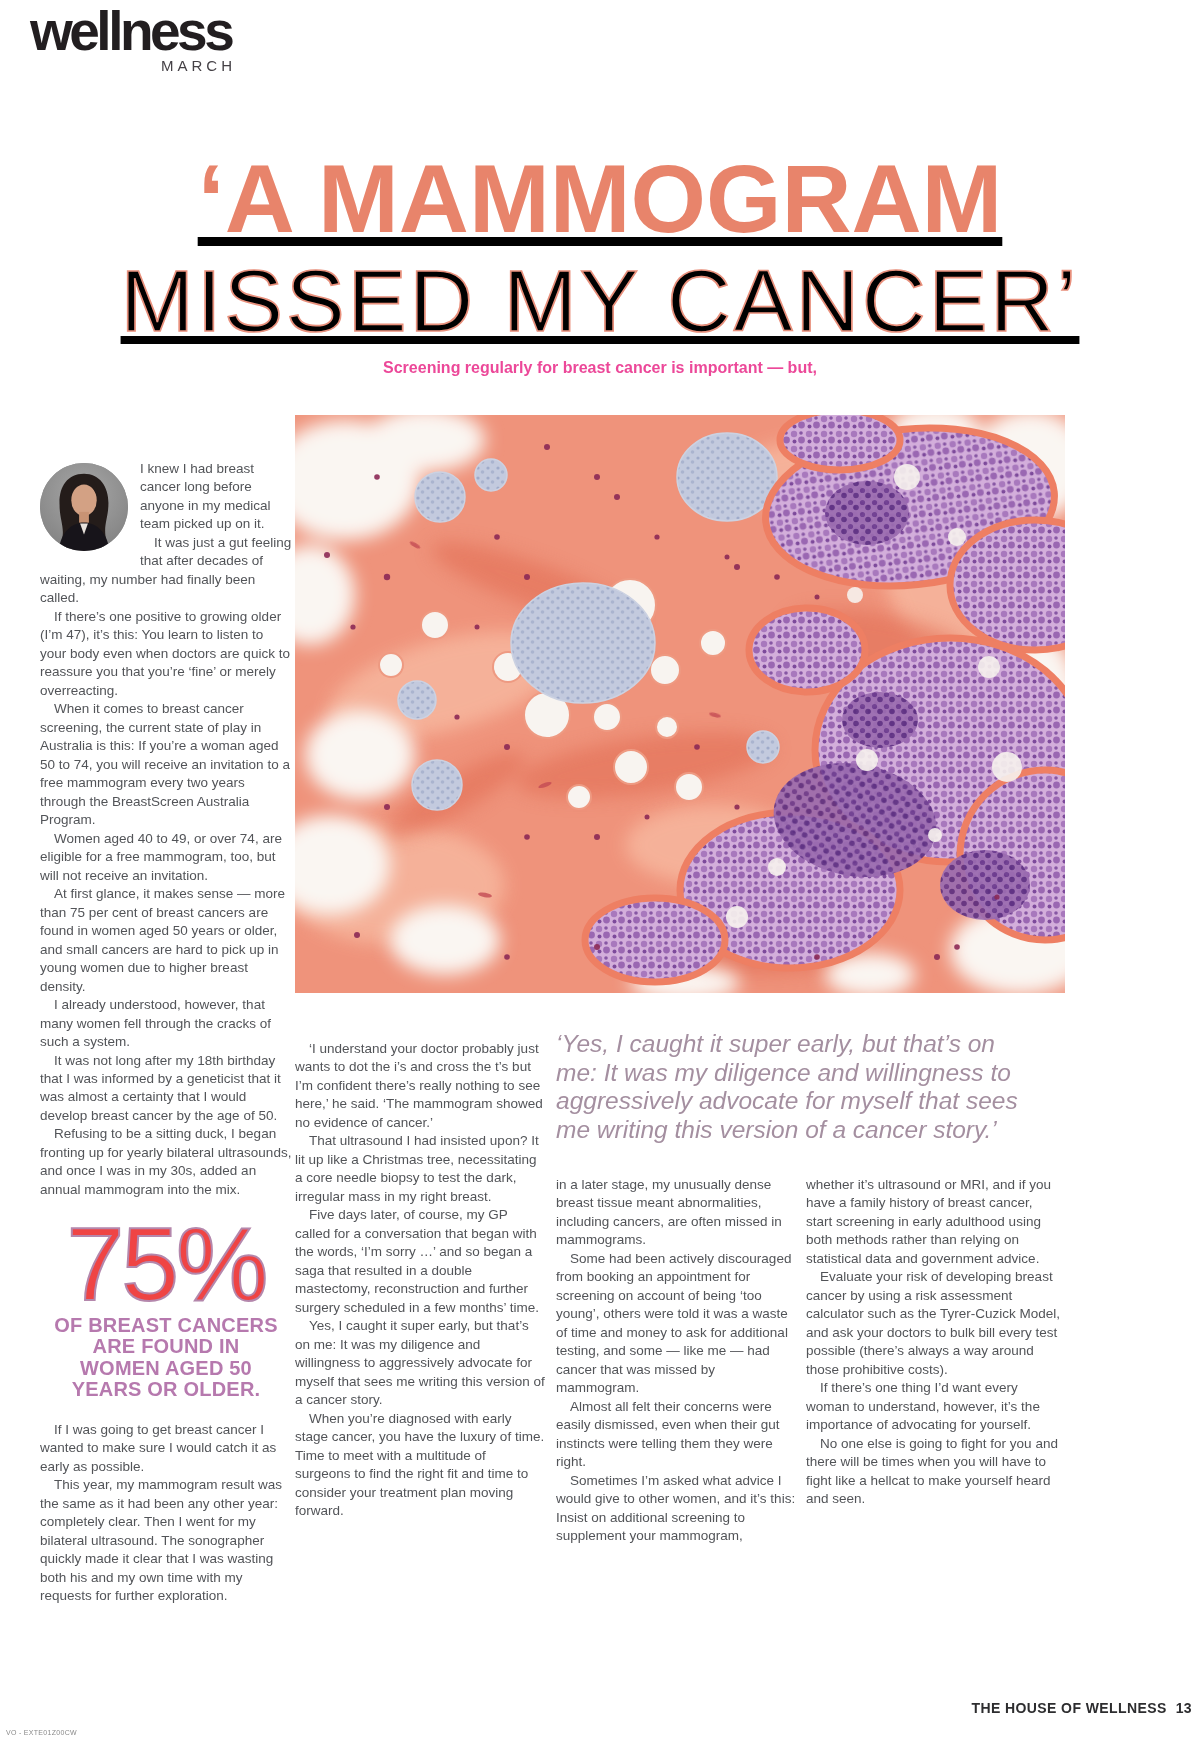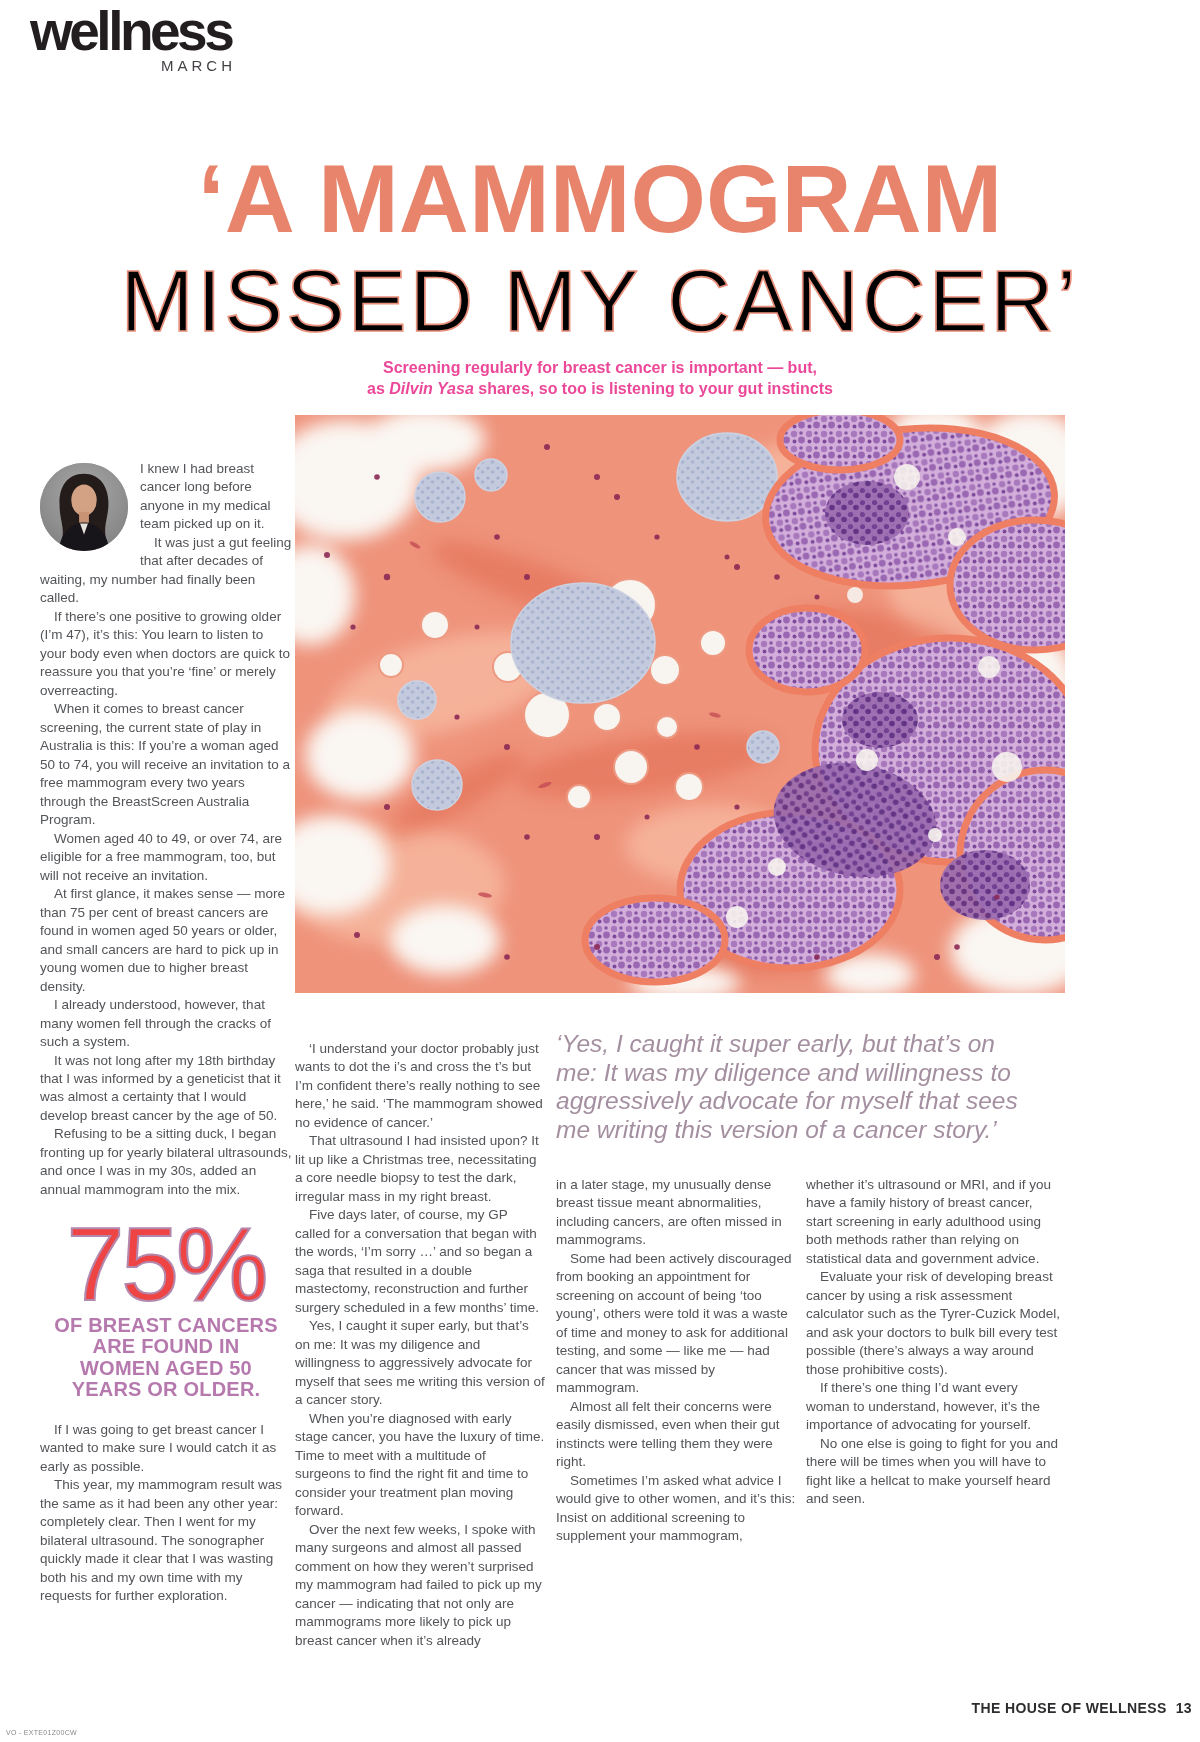--- a/index.html
+++ b/index.html
@@ -6,21 +6,21 @@
   body{width:1200px;height:1742px;background:#ffffff;position:relative;overflow:hidden;
        font-family:"Liberation Sans",sans-serif;-webkit-font-smoothing:antialiased;}
   .page{position:absolute;inset:0;border-radius:9px;}
 
   
   .masthead{position:absolute;left:30px;top:4px;width:206px;}
   .logo{font-size:55px;font-weight:800;letter-spacing:-3.5px;color:#221e20;line-height:1;}
   .issue{text-align:right;font-size:15px;letter-spacing:4px;color:#454146;margin-top:-2px;font-weight:400;}
 
   
-  .headline{position:absolute;left:0;top:150px;width:1200px;text-align:center;}
+  .headline{position:absolute;left:0;top:150px;width:1200px;text-align:center;text-decoration:underline;}
   .hl1{font-size:97px;font-weight:800;color:#e8846b;line-height:1.0;letter-spacing:0;}
   .hl2{font-size:88px;font-weight:400;margin-top:10px;line-height:1.0;letter-spacing:3px;
        color:#000000;-webkit-text-stroke:1.7px #e8907c;}
   .standfirst{position:absolute;left:0;top:358px;width:1200px;text-align:center;
        font-size:16px;font-weight:700;color:#ec4899;line-height:1.3;}
   .standfirst .author{font-style:italic;}
 
   
   .tissue-wrap{position:absolute;left:295px;top:415px;width:770px;height:578px;overflow:hidden;}
   .tissue-wrap svg{display:block;width:100%;height:100%;}
@@ -68,21 +68,20 @@
     <div class="issue">MARCH</div>
   </div>
 
   <div class="headline">
     <div class="hl1">‘A MAMMOGRAM</div>
     <div class="hl2">MISSED MY CANCER’</div>
   </div>
 
   <div class="standfirst">
     <div>Screening regularly for breast cancer is important — but,</div>
-    <div><span>as </span><span class="author">Dilvin Yasa</span><span> shares, so too is listening to your gut instincts</span></div>
   </div>
 
   <div class="tissue-wrap">
     <svg viewBox="0 0 770 578" preserveAspectRatio="none">
       <defs>
         <filter id="soft" x="-40%" y="-40%" width="180%" height="180%">
             <feGaussianBlur stdDeviation="9"></feGaussianBlur>
           </filter>
         <pattern id="cellA" width="15" height="15" patternUnits="userSpaceOnUse">
           <rect width="15" height="15" fill="#d3aedb"></rect>
@@ -276,21 +275,20 @@
       <p>aggressively advocate for myself that sees</p>
       <p>me writing this version of a cancer story.’</p>
     </div>
 
   <div class="col list indent-first" id="col2">
       <p>‘I understand your doctor probably just wants to dot the i’s and cross the t’s but I’m confident there’s really nothing to see here,’ he said. ‘The mammogram showed no evidence of cancer.’</p>
       <p>That ultrasound I had insisted upon? It lit up like a Christmas tree, necessitating a core needle biopsy to test the dark, irregular mass in my right breast.</p>
       <p>Five days later, of course, my GP called for a conversation that began with the words, ‘I’m sorry …’ and so began a saga that resulted in a double mastectomy, reconstruction and further surgery scheduled in a few months’ time.</p>
       <p>Yes, I caught it super early, but that’s on me: It was my diligence and willingness to aggressively advocate for myself that sees me writing this version of a cancer story.</p>
       <p>When you’re diagnosed with early stage cancer, you have the luxury of time. Time to meet with a multitude of surgeons to find the right fit and time to consider your treatment plan moving forward.</p>
-      <p>Over the next few weeks, I spoke with many surgeons and almost all passed comment on how they weren’t surprised my mammogram had failed to pick up my cancer — indicating that not only are mammograms more likely to pick up breast cancer when it’s already</p>
     </div>
   <div class="col list" id="col3">
       <p>in a later stage, my unusually dense breast tissue meant abnormalities, including cancers, are often missed in mammograms.</p>
       <p>Some had been actively discouraged from booking an appointment for screening on account of being ‘too young’, others were told it was a waste of time and money to ask for additional testing, and some — like me — had cancer that was missed by mammogram.</p>
       <p>Almost all felt their concerns were easily dismissed, even when their gut instincts were telling them they were right.</p>
       <p>Sometimes I’m asked what advice I would give to other women, and it’s this: Insist on additional screening to supplement your mammogram,</p>
     </div>
   <div class="col list" id="col4">
       <p>whether it’s ultrasound or MRI, and if you have a family history of breast cancer, start screening in early adulthood using both methods rather than relying on statistical data and government advice.</p>
       <p>Evaluate your risk of developing breast cancer by using a risk assessment calculator such as the Tyrer-Cuzick Model, and ask your doctors to bulk bill every test possible (there’s always a way around those prohibitive costs).</p>

